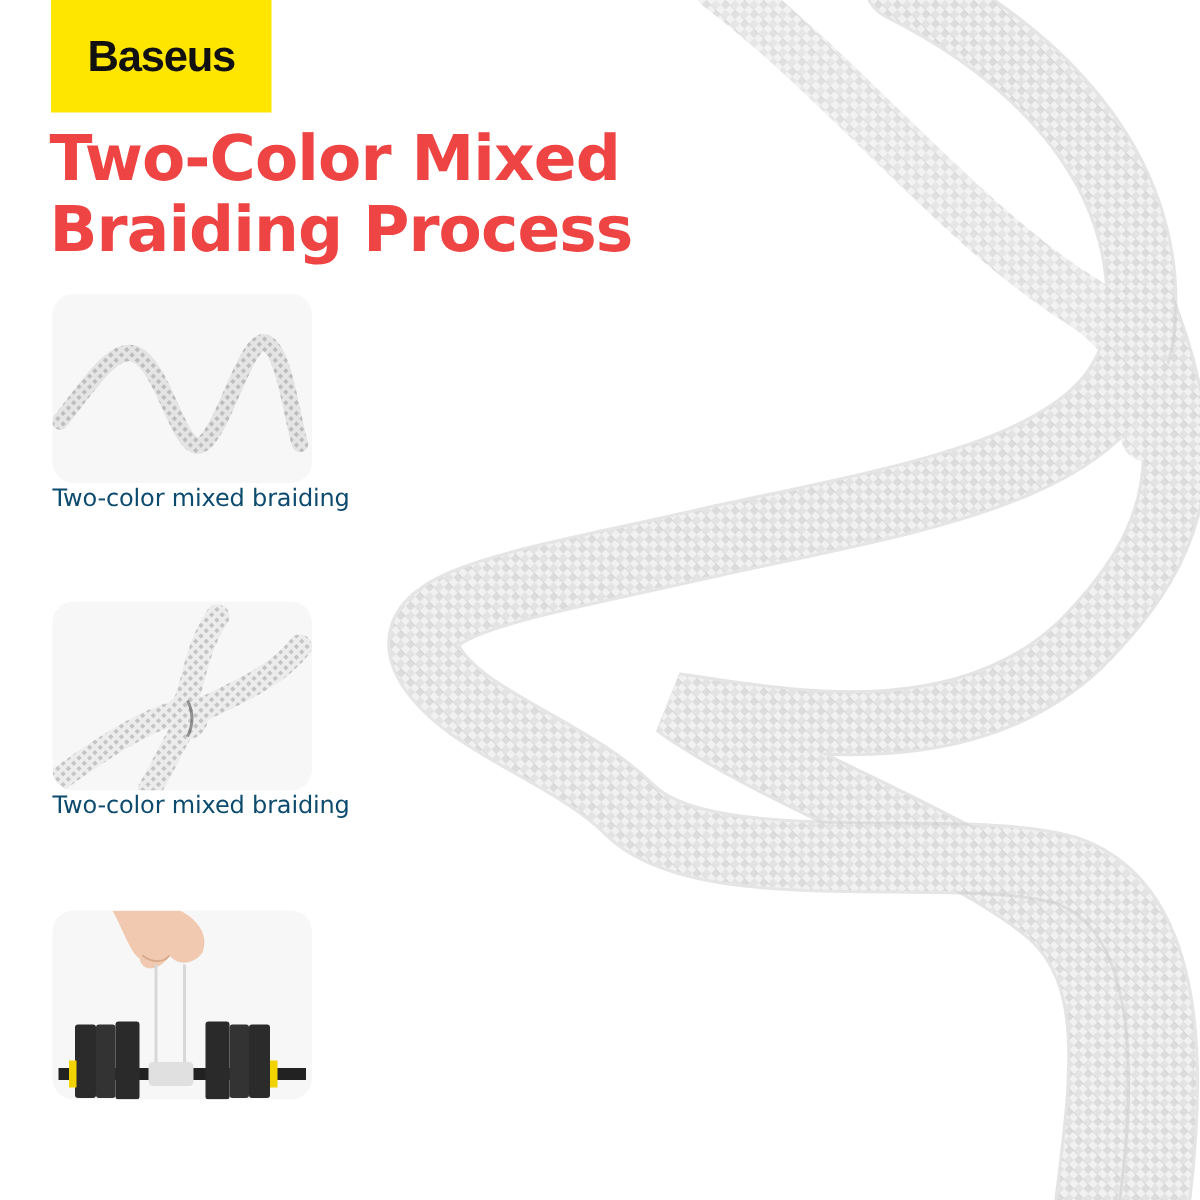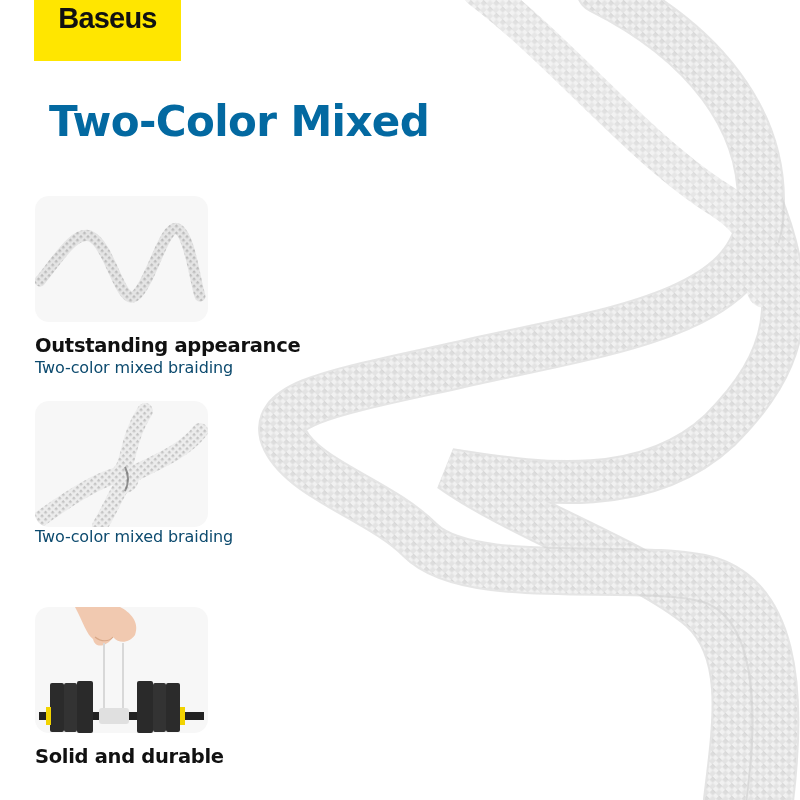--- a/index.html
+++ b/index.html
@@ -4,33 +4,33 @@
   <style>
     html, body { margin: 0; padding: 0; }
     body {
       width: 800px; height: 800px; overflow: hidden;
       background: #ffffff;
       position: relative;
       font-family: "DejaVu Sans", sans-serif;
     }
     .cable-layer { position: absolute; left: 0; top: 0; width: 800px; height: 800px; z-index: 0; }
     .logo {
-      position: absolute; left: 34px; top: 0; width: 147px; height: 61px;
+      position: absolute; left: 34px; top: 0; width: 147px; height: 75px;
       background: #FFE600; z-index: 2;
-      display: flex; align-items: flex-start; justify-content: center;
+      display: flex; align-items: center; justify-content: center;
     }
     .logo span {
       font-family: "Liberation Sans", sans-serif; font-weight: bold;
       font-size: 29px; color: #111; letter-spacing: -0.8px; margin-top: 2px;
     }
     .title {
       position: absolute; left: 33px; top: 82px; z-index: 2;
       font-family: "DejaVu Sans", sans-serif; font-weight: bold;
-      font-size: 42px; line-height: 47px; color: #0369a1; letter-spacing: -0.6px;
-      margin: 16px;
+      font-size: 42px; line-height: 47px; color: #ef4444; letter-spacing: -0.6px;
+      margin: 0;
     }
     .title span { display: block; }
     .feature { position: absolute; left: 35px; z-index: 2; }
     .thumb {
       width: 173px; height: 126px; border-radius: 14px;
       background: #f7f7f7; overflow: hidden; position: relative;
     }
     .thumb svg { position: absolute; left: 0; top: 0; }
     .feat-h {
       margin-top: 12px; font-family: "DejaVu Sans", sans-serif; font-weight: bold;
@@ -74,35 +74,35 @@
   <path d="M 480 -10 C 560 50, 640 150, 720 200 C 760 225, 770 260, 765 290" fill="none" stroke="url(#braid)" stroke-width="36" stroke-linecap="round" opacity="0.9"></path>
   <rect x="0" y="0" width="260" height="800" fill="#ffffff" opacity="0"></rect>
 </svg>
 
 <div class="logo">
   <span>Baseus</span>
 </div>
 
 <h1 class="title">
   <span>Two-Color Mixed</span>
+  <span>Braiding Process</span>
 </h1>
 
 <div class="feature" id="f1">
   <div class="thumb">
     <svg width="173" height="126" viewBox="0 0 173 126">
       <defs>
         <pattern id="b1" width="5" height="5" patternUnits="userSpaceOnUse" patternTransform="rotate(45)">
           <rect width="5" height="5" fill="#e4e4e4"></rect>
           <rect width="2.5" height="2.5" fill="#bdbdbd"></rect>
         </pattern>
       </defs>
       <path d="M 5 85 C 25 60, 40 35, 55 40 C 75 48, 85 110, 100 100 C 115 90, 130 25, 143 33 C 155 40, 160 85, 165 100" fill="none" stroke="url(#b1)" stroke-width="11" stroke-linecap="round"></path>
     </svg>
   </div>
-  <div class="feat-h">Outstanding appearance</div>
   <div class="feat-s">Two-color mixed braiding</div>
 </div>
 
 <div class="feature" id="f2">
   <div class="thumb">
     <svg width="173" height="126" viewBox="0 0 173 126">
       <defs>
         <pattern id="b2" width="5" height="5" patternUnits="userSpaceOnUse" patternTransform="rotate(45)">
           <rect width="5" height="5" fill="#ececec"></rect>
           <rect width="2.5" height="2.5" fill="#c4c4c4"></rect>
@@ -134,14 +134,13 @@
       <rect x="29" y="76" width="13" height="49" rx="2" fill="#333"></rect>
       <rect x="42" y="74" width="16" height="52" rx="2" fill="#2a2a2a"></rect>
       <rect x="11" y="100" width="5" height="18" fill="#f2d300"></rect>
 
       <rect x="102" y="74" width="16" height="52" rx="2" fill="#2a2a2a"></rect>
       <rect x="118" y="76" width="13" height="49" rx="2" fill="#333"></rect>
       <rect x="131" y="76" width="14" height="49" rx="2" fill="#2b2b2b"></rect>
       <rect x="145" y="100" width="5" height="18" fill="#f2d300"></rect>
     </svg>
   </div>
-  <div class="feat-h">Solid and durable</div>
 </div>
 
 </body></html>

